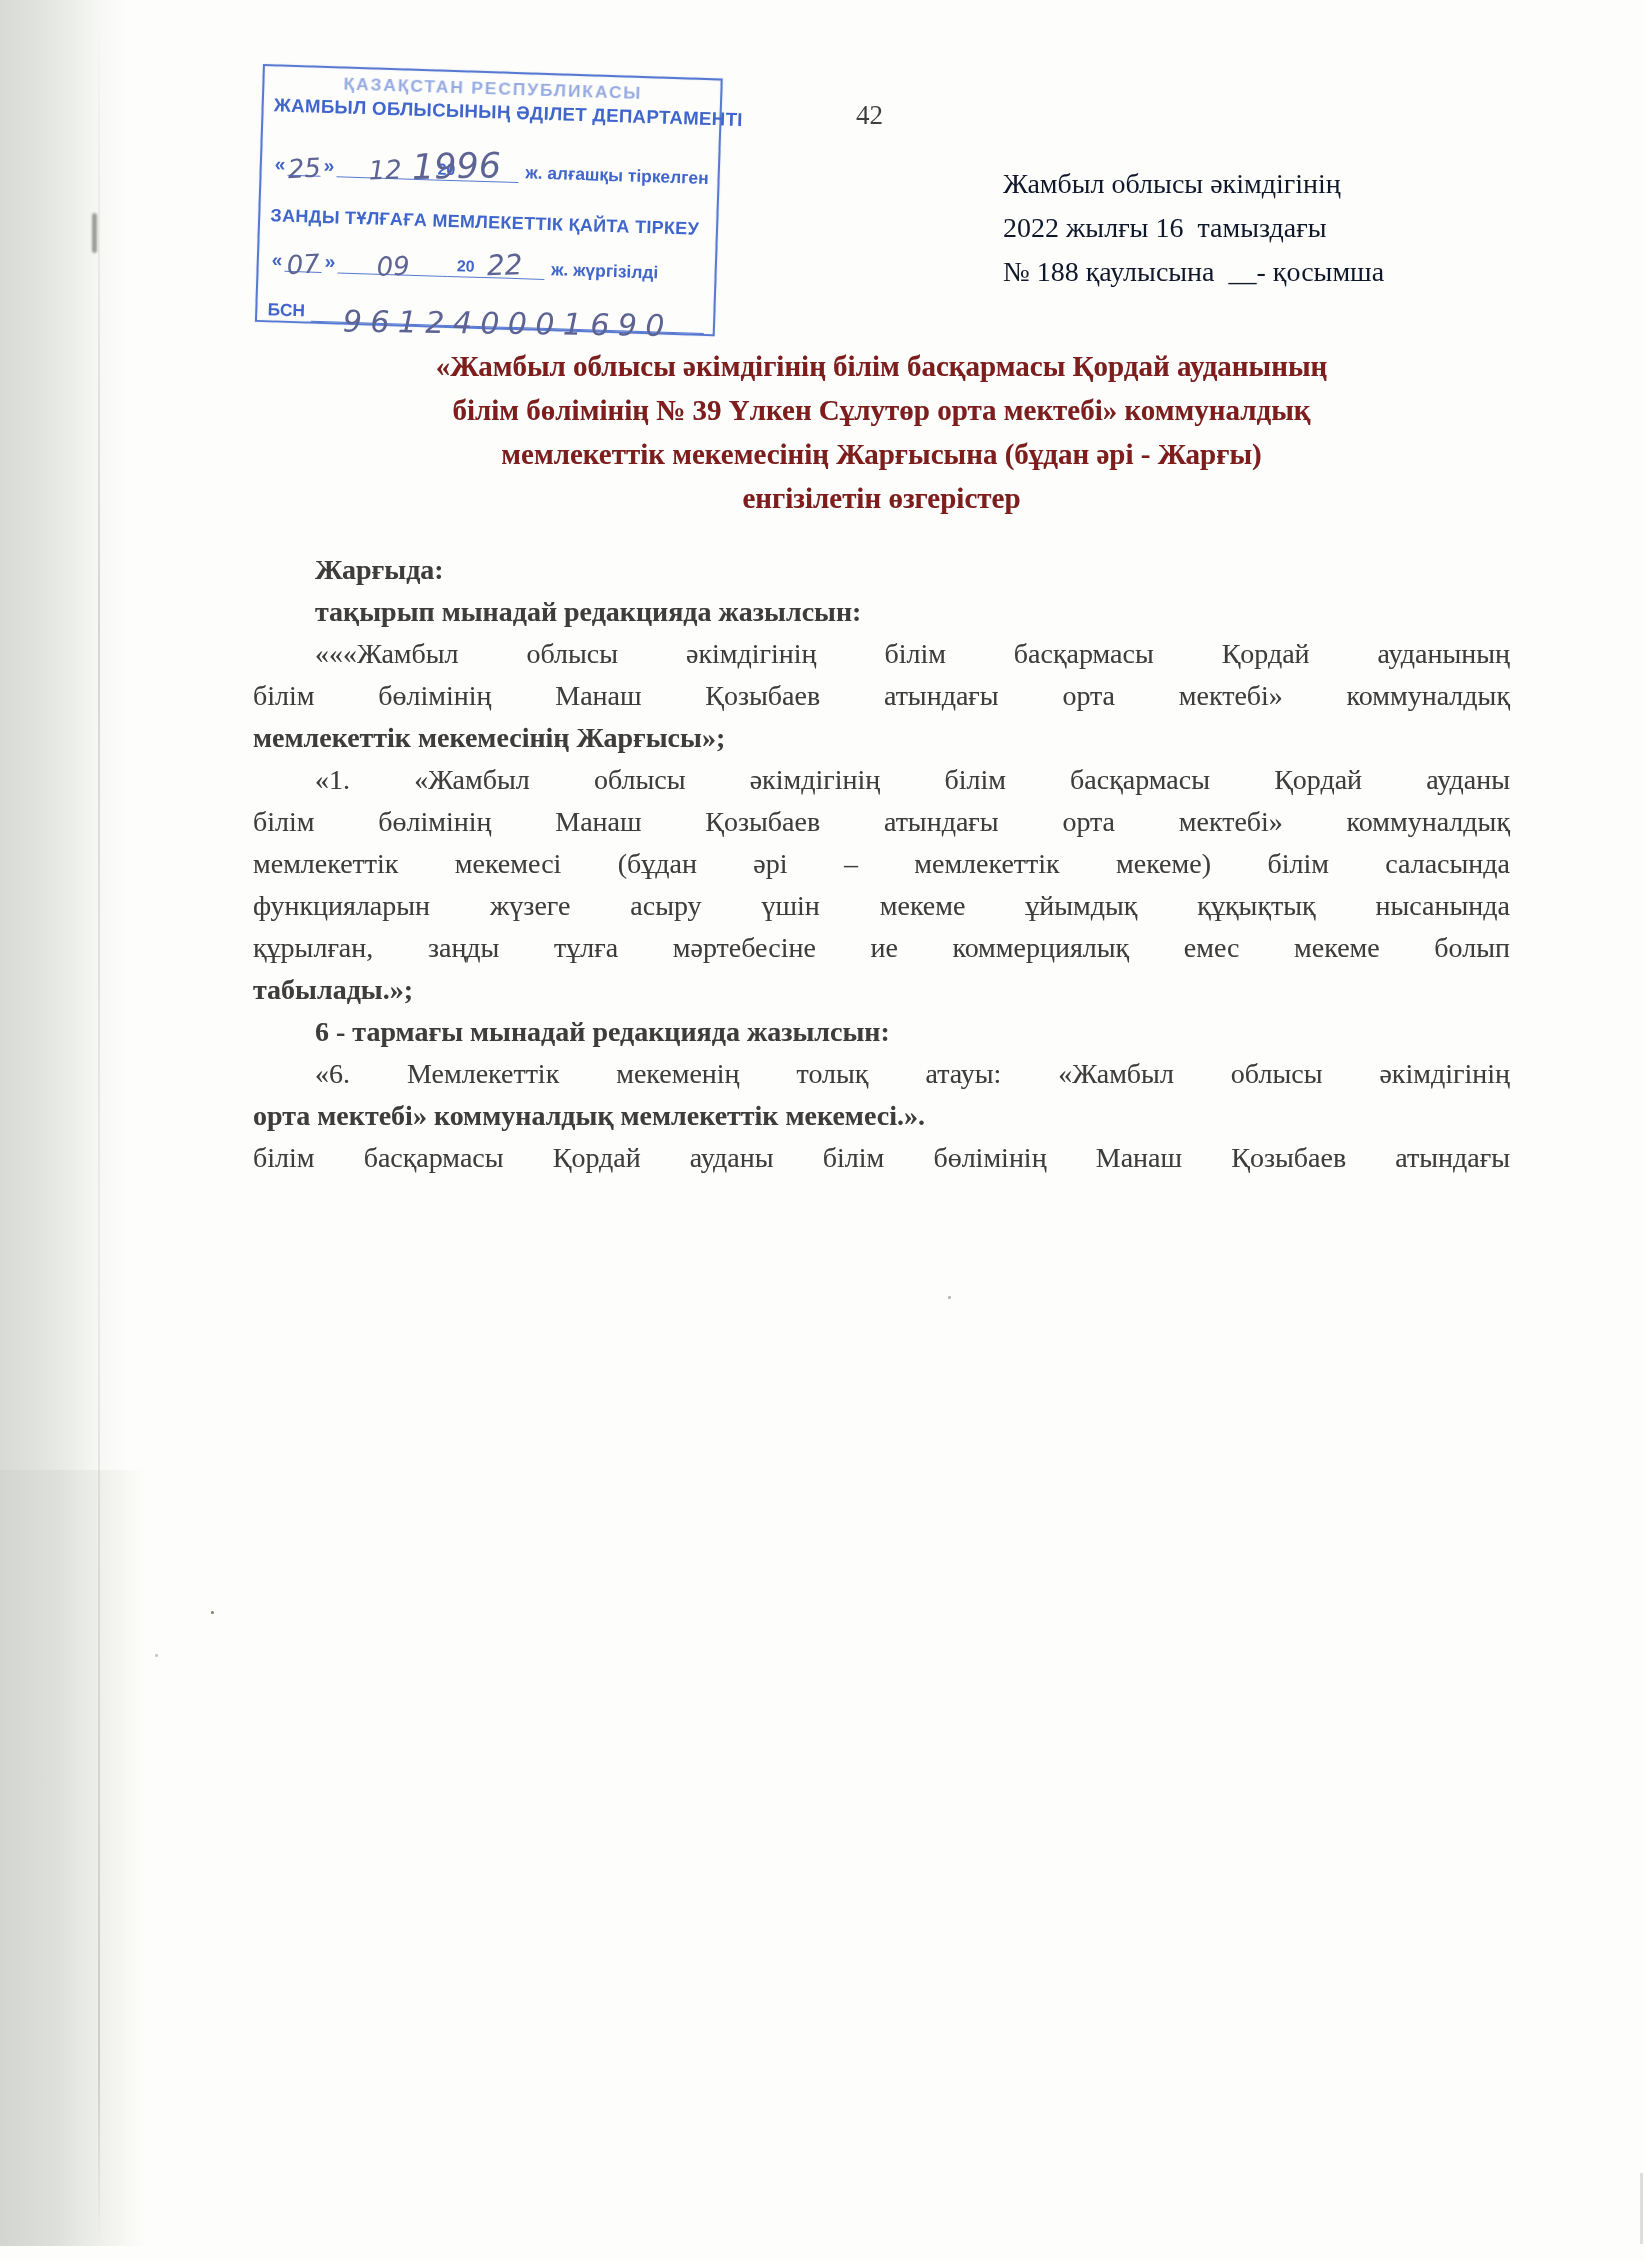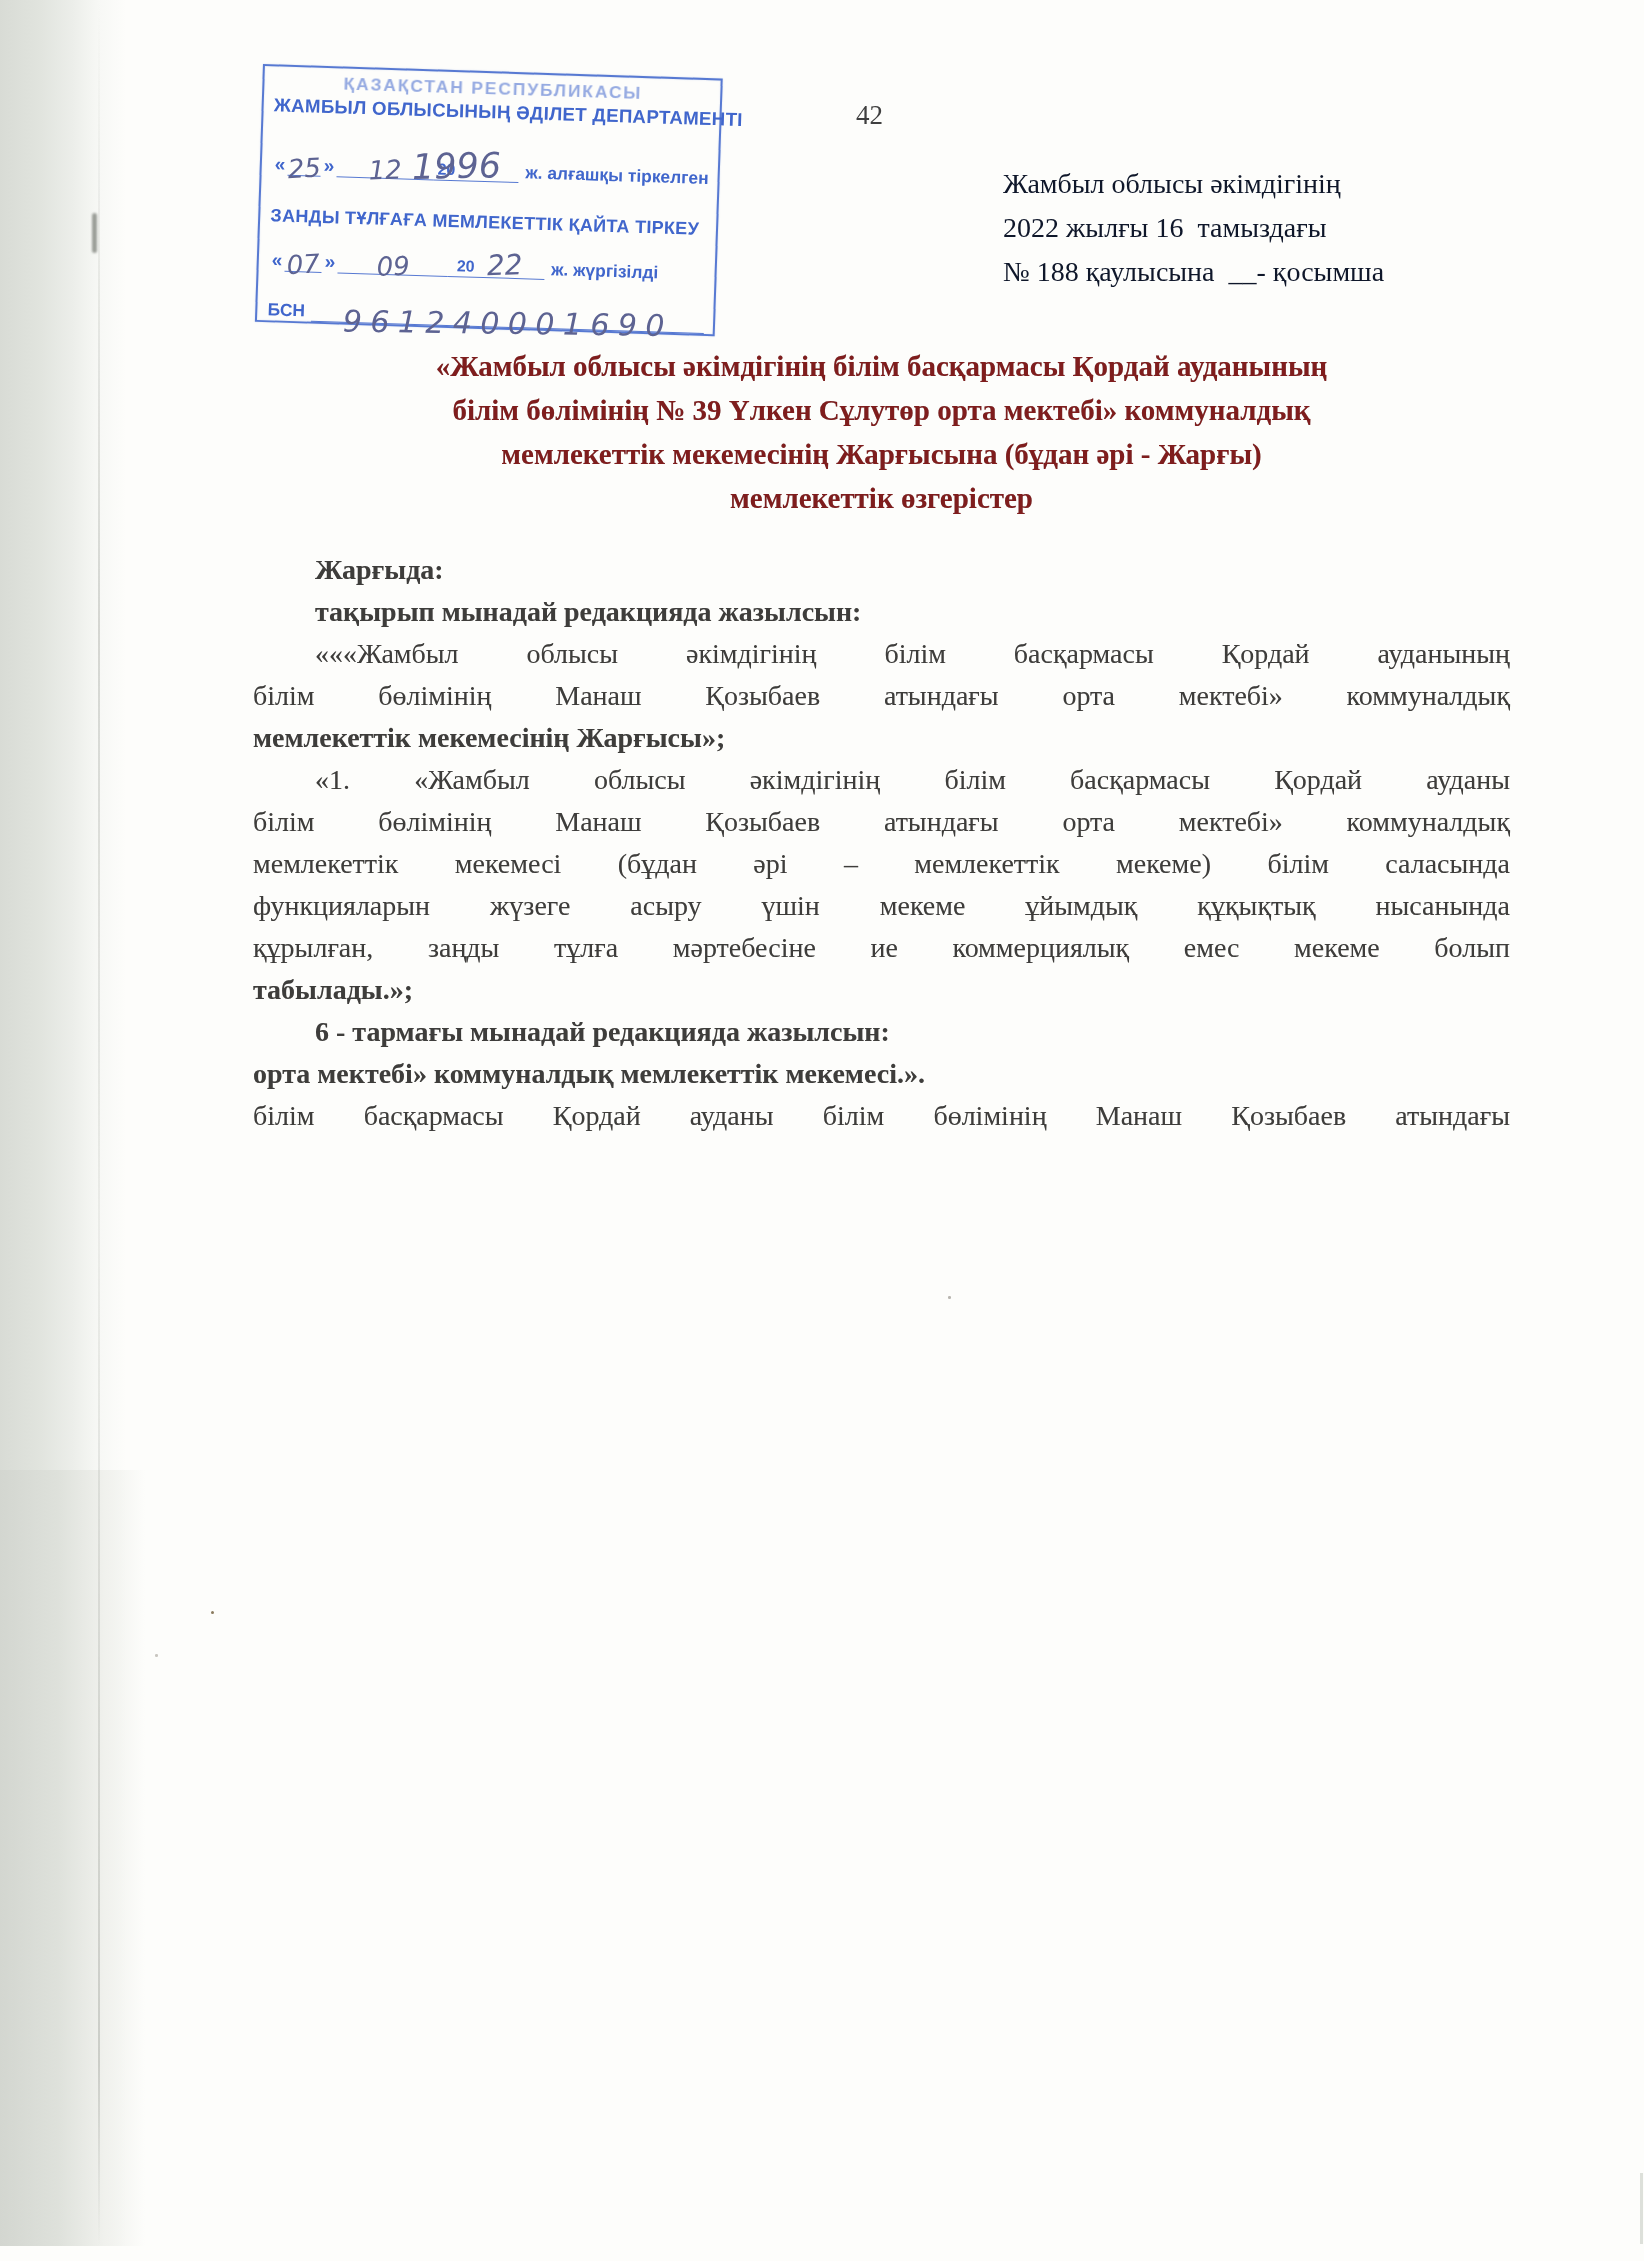--- a/index.html
+++ b/index.html
@@ -174,21 +174,21 @@
   <div class="decree">
     <div>Жамбыл облысы әкімдігінің</div>
     <div>2022 жылғы 16  тамыздағы</div>
     <div>№ 188 қаулысына  __- қосымша</div>
   </div>
 
   <div class="title">
     <div>«Жамбыл облысы әкімдігінің білім басқармасы Қордай ауданының</div>
     <div>білім бөлімінің № 39 Үлкен Сұлутөр орта мектебі» коммуналдық</div>
     <div>мемлекеттік мекемесінің Жарғысына (бұдан әрі - Жарғы)</div>
-    <div>мемлекеттік өзгерістер</div>
+    <div>енгізілетін өзгерістер</div>
   </div>
 
   <div class="body-text">
       <p class="para">
         <span class="bline first last">Жарғыда:</span>
       </p>
       <p class="para">
         <span class="bline first last">тақырып мынадай редакцияда жазылсын:</span>
       </p>
       <p class="para">
@@ -201,19 +201,20 @@
         <span class="bline">білім бөлімінің Манаш Қозыбаев атындағы орта мектебі» коммуналдық</span>
         <span class="bline">мемлекеттік мекемесі (бұдан әрі – мемлекеттік мекеме) білім саласында</span>
         <span class="bline">функцияларын жүзеге асыру үшін мекеме ұйымдық құқықтық нысанында</span>
         <span class="bline">құрылған, заңды тұлға мәртебесіне ие коммерциялық емес мекеме болып</span>
         <span class="bline last">табылады.»;</span>
       </p>
       <p class="para">
         <span class="bline first last">6 - тармағы мынадай редакцияда жазылсын:</span>
       </p>
       <p class="para">
+        <span class="bline first">«6. Мемлекеттік мекеменің толық атауы: «Жамбыл облысы әкімдігінің</span>
         <span class="bline last">орта мектебі» коммуналдық мемлекеттік мекемесі.».</span>
         <span class="bline">білім басқармасы Қордай ауданы білім бөлімінің Манаш Қозыбаев атындағы</span>
       </p>
     </div>
 
 </div>
 
 
 </body></html>

